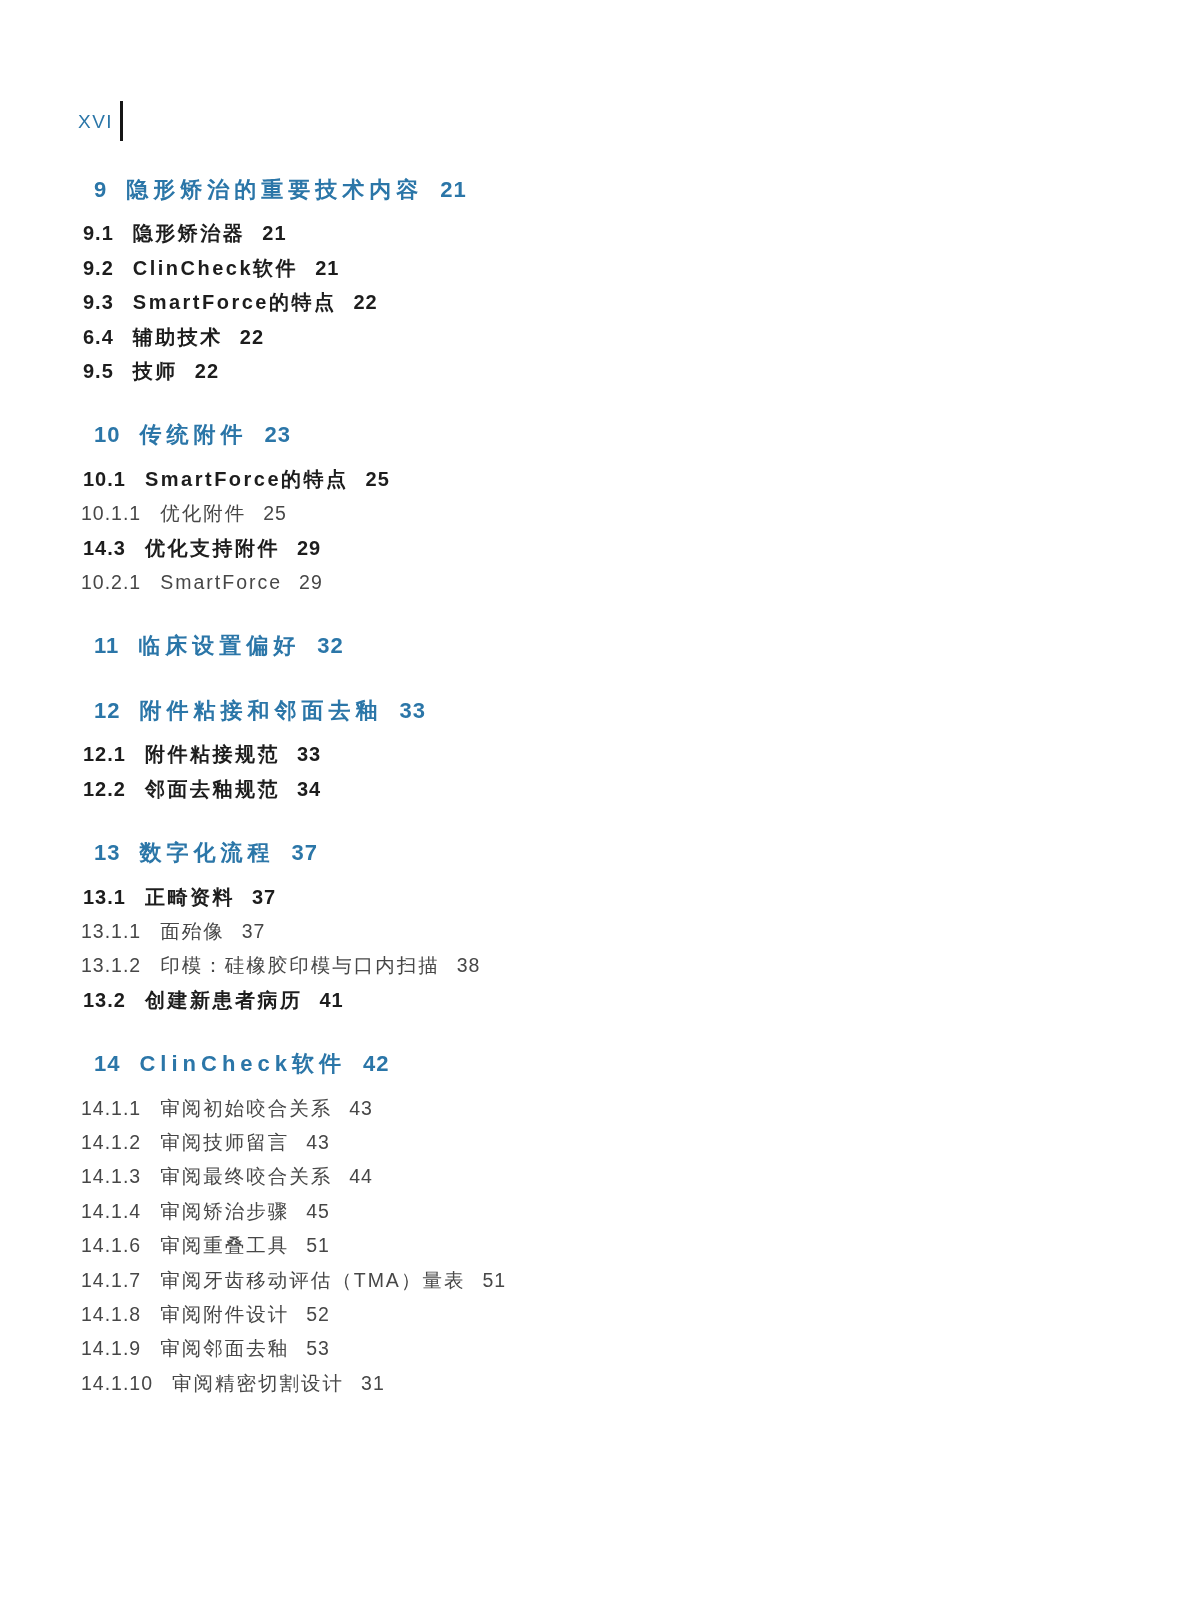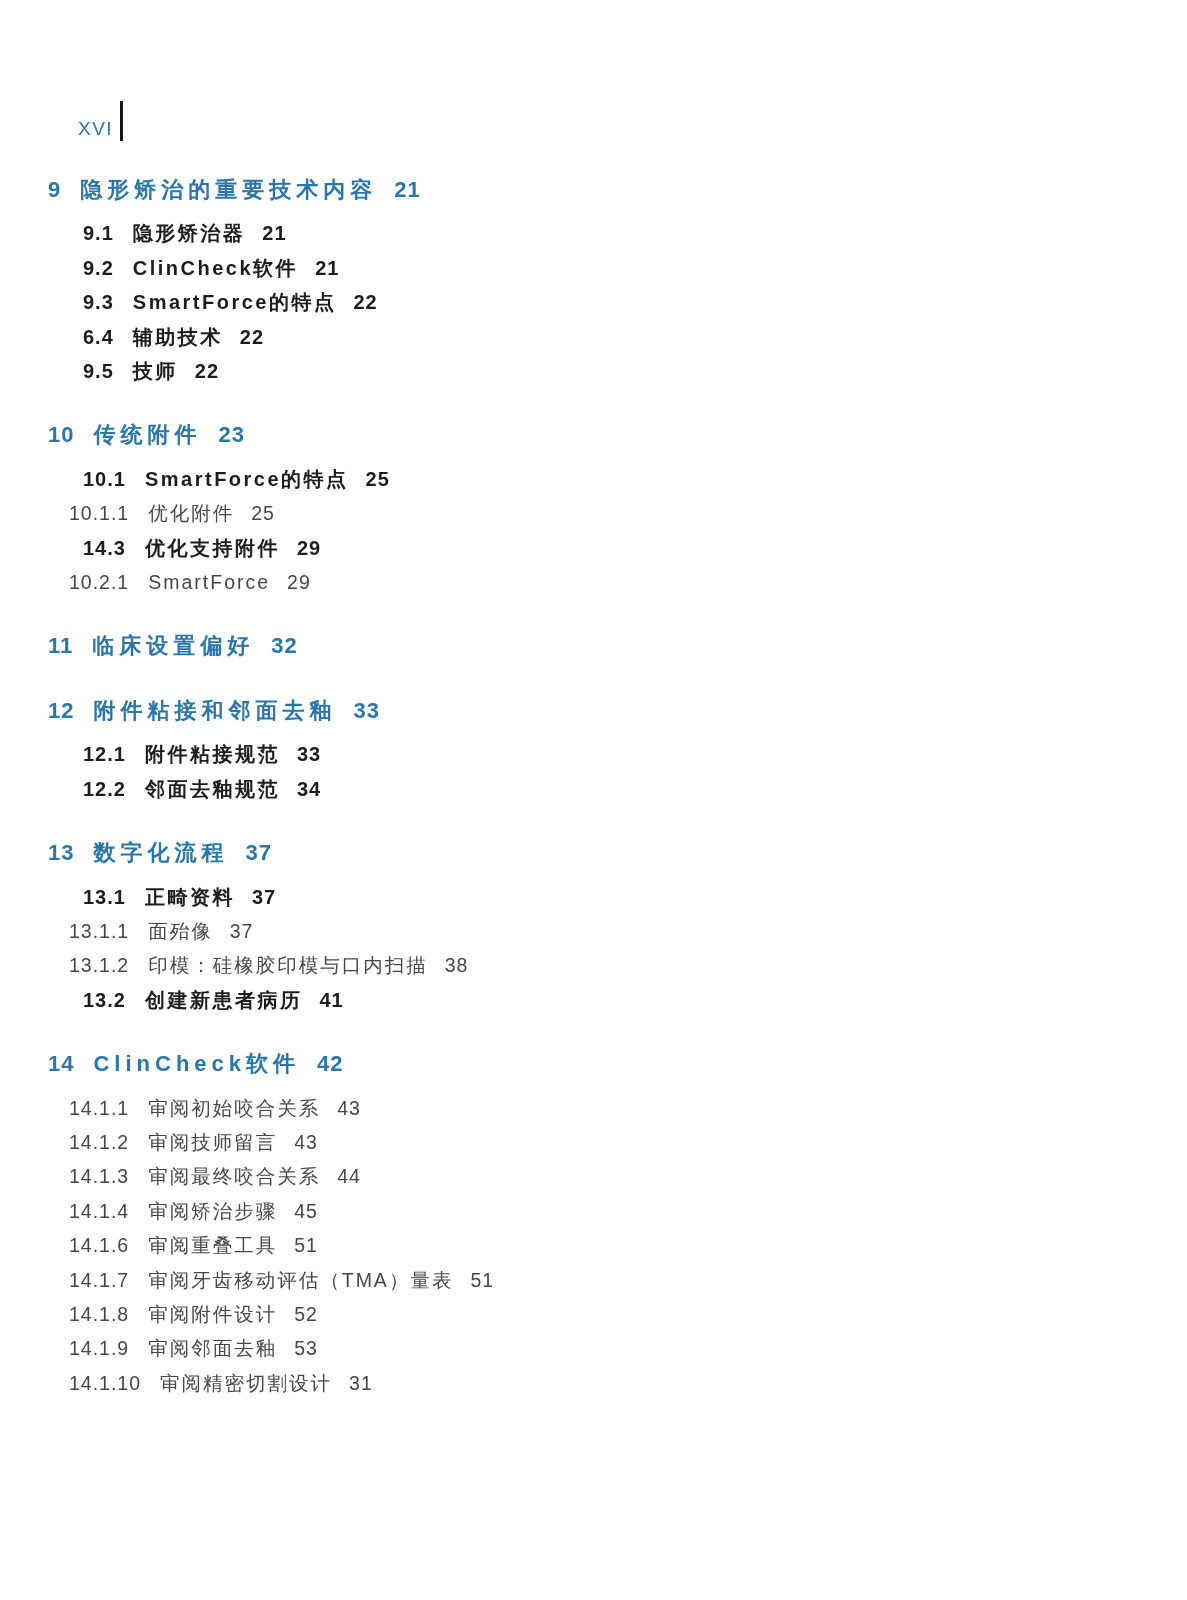--- a/index.html
+++ b/index.html
@@ -16,21 +16,21 @@
     font-family: "Liberation Sans", "DejaVu Sans", sans-serif;
   }
   .page {
     position: relative;
     width: 1187px; height: 1600px;
     background: #ffffff;
   }
   .page-header {
     position: absolute;
     top: 103px; left: 78px;
-    display: flex; align-items: flex-end;
+    display: flex; align-items: center;
   }
   .folio {
     color: var(--heading-blue);
     font-size: 19px;
     letter-spacing: 1.5px;
     line-height: 24px;
   }
   .folio-rule {
     width: 3px; height: 40px;
     background: #161616;
@@ -39,37 +39,38 @@
   .toc {
     position: absolute;
     top: 173px; left: 0; right: 0;
   }
   .toc-section + .toc-section { margin-top: 30px; }
   .toc-row {
     line-height: 34.4px;
     white-space: nowrap;
   }
   .toc-row.l1 {
-    padding-left: 48px;
+    padding-left: 94px;
     font-size: 22px; font-weight: 700;
     color: var(--heading-blue);
     letter-spacing: 5px;
     margin-bottom: 9px;
   }
   .toc-row.l2 {
     padding-left: 83px;
     font-size: 20px; font-weight: 700;
     color: var(--item-black);
     letter-spacing: 2.5px;
   }
   .toc-row.l3 {
     padding-left: 69px;
     font-size: 19.5px; font-weight: 400;
     color: var(--item-gray);
     letter-spacing: 2px;
+    margin-left: 12px;
   }
   .toc-num { letter-spacing: 1px; margin-right: 19px; }
   .toc-page { letter-spacing: 1px; margin-left: 17px; }
 </style>
 </head>
 <body>
 
 <div class="page">
 
   <div class="page-header">

